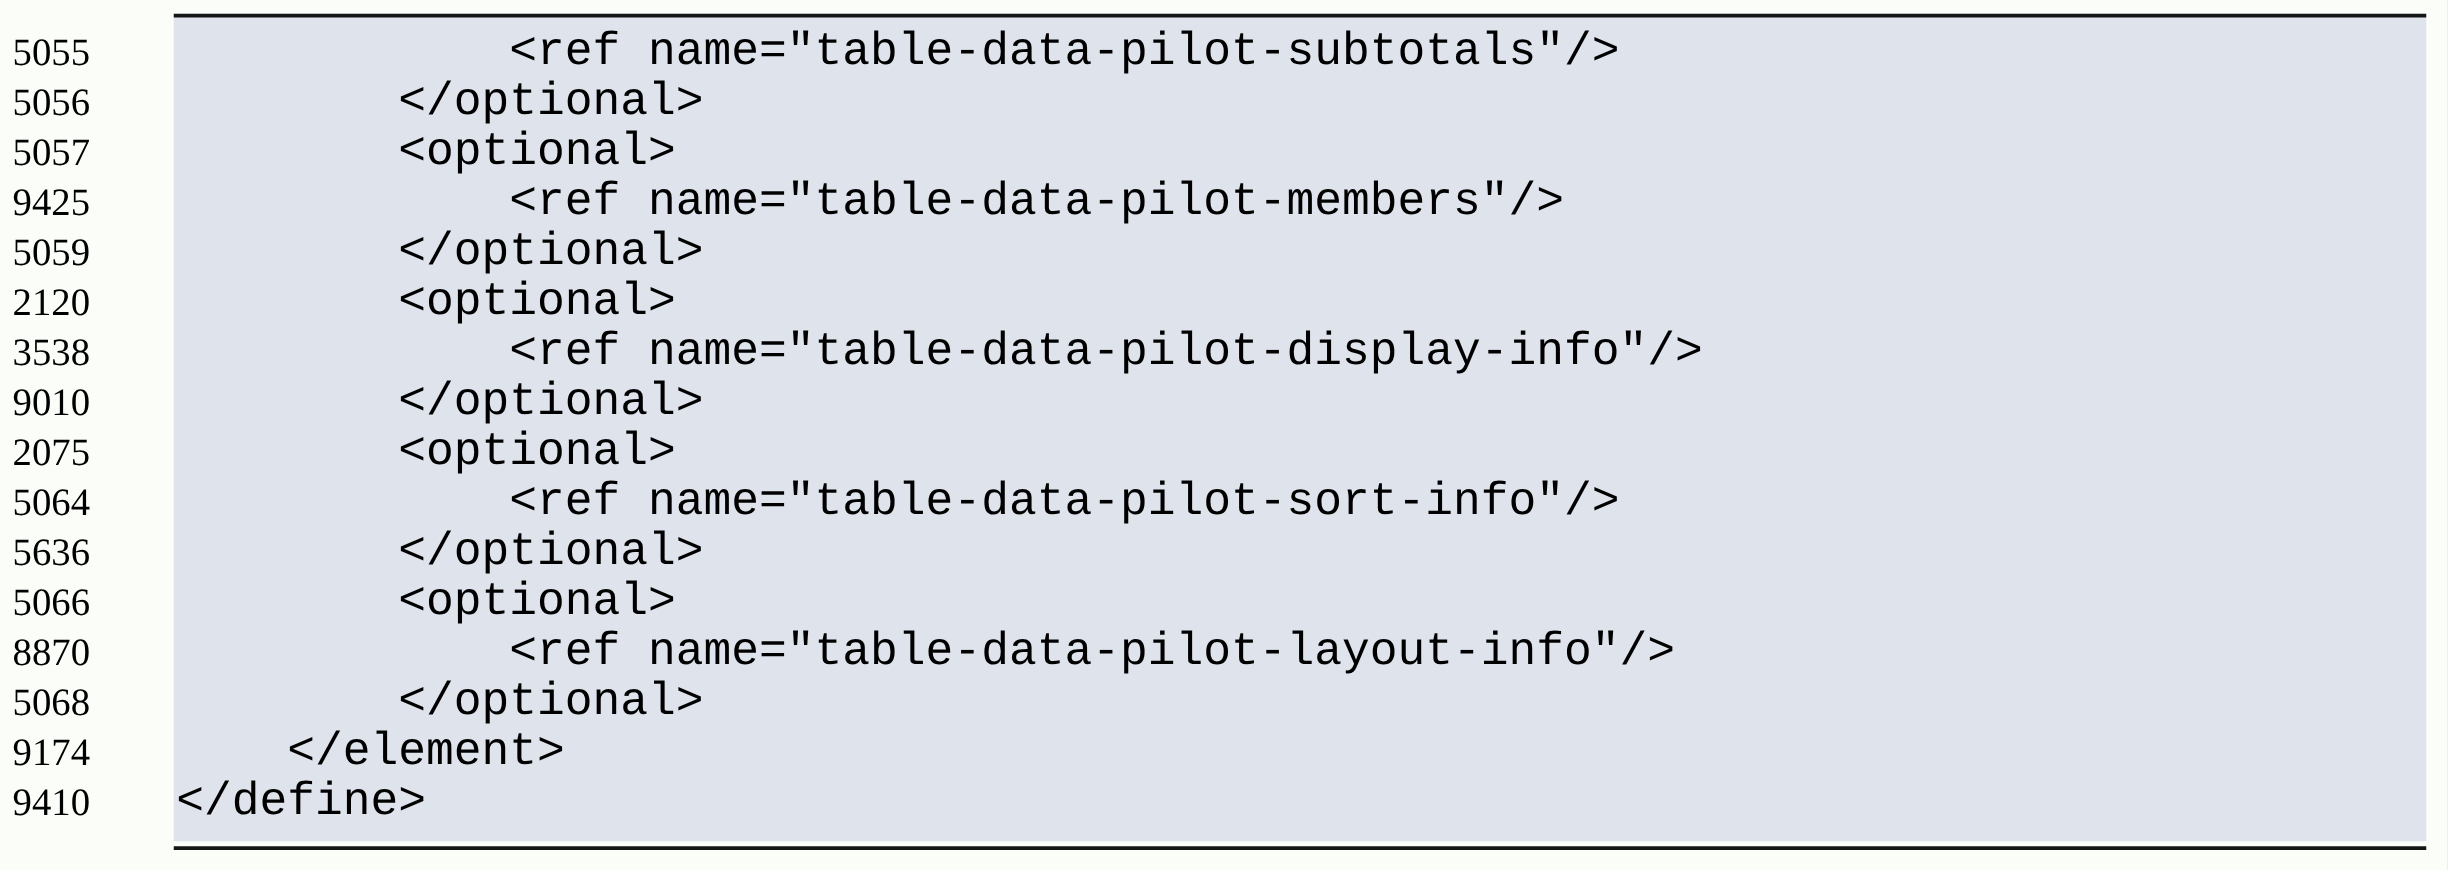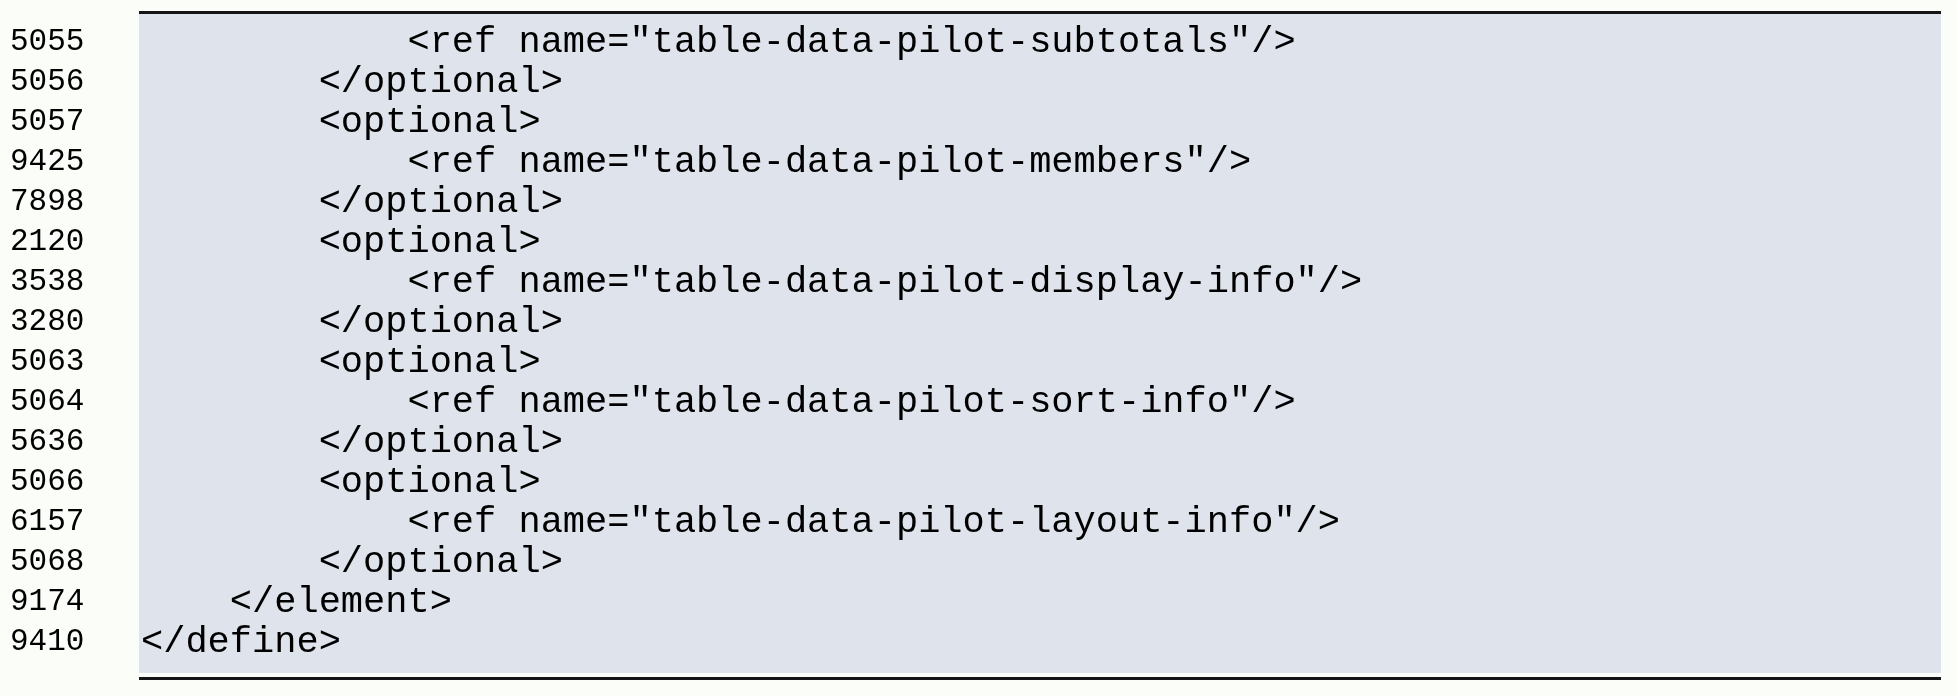--- a/index.html
+++ b/index.html
@@ -17,21 +17,21 @@
     display: flex;
     align-items: flex-start;
     padding-top: 11px;
     width: 1941px;
   }
   .gutter {
     box-sizing: border-box;
     width: 139px;
     flex: 0 0 139px;
     padding: 11px 0 0 10px;
-    font-family: Liberation Mono, monospace;
+    font-family: Liberation Serif, serif;
     font-size: 31px;
     line-height: 40px;
     color: #000000;
   }
   .lineno {
     height: 40px;
     white-space: pre;
   }
   .block {
     width: 1802px;
@@ -62,29 +62,29 @@
 </head>
 <body>
 
 <div class="listing">
 
   <div class="gutter">
     <div class="lineno">5055</div>
     <div class="lineno">5056</div>
     <div class="lineno">5057</div>
     <div class="lineno">9425</div>
-    <div class="lineno">7898</div>
+    <div class="lineno">5059</div>
     <div class="lineno">2120</div>
     <div class="lineno">3538</div>
-    <div class="lineno">3280</div>
-    <div class="lineno">5063</div>
+    <div class="lineno">9010</div>
+    <div class="lineno">2075</div>
     <div class="lineno">5064</div>
     <div class="lineno">5636</div>
     <div class="lineno">5066</div>
-    <div class="lineno">6157</div>
+    <div class="lineno">8870</div>
     <div class="lineno">5068</div>
     <div class="lineno">9174</div>
     <div class="lineno">9410</div>
   </div>
 
   <div class="block">
     <div class="block-inner">
       <pre class="code"><div class="codeline">            &lt;ref name="table-data-pilot-subtotals"/&gt;</div><div class="codeline">        &lt;/optional&gt;</div><div class="codeline">        &lt;optional&gt;</div><div class="codeline">            &lt;ref name="table-data-pilot-members"/&gt;</div><div class="codeline">        &lt;/optional&gt;</div><div class="codeline">        &lt;optional&gt;</div><div class="codeline">            &lt;ref name="table-data-pilot-display-info"/&gt;</div><div class="codeline">        &lt;/optional&gt;</div><div class="codeline">        &lt;optional&gt;</div><div class="codeline">            &lt;ref name="table-data-pilot-sort-info"/&gt;</div><div class="codeline">        &lt;/optional&gt;</div><div class="codeline">        &lt;optional&gt;</div><div class="codeline">            &lt;ref name="table-data-pilot-layout-info"/&gt;</div><div class="codeline">        &lt;/optional&gt;</div><div class="codeline">    &lt;/element&gt;</div><div class="codeline">&lt;/define&gt;</div></pre>
     </div>
     <div class="bottom-rule"></div>

